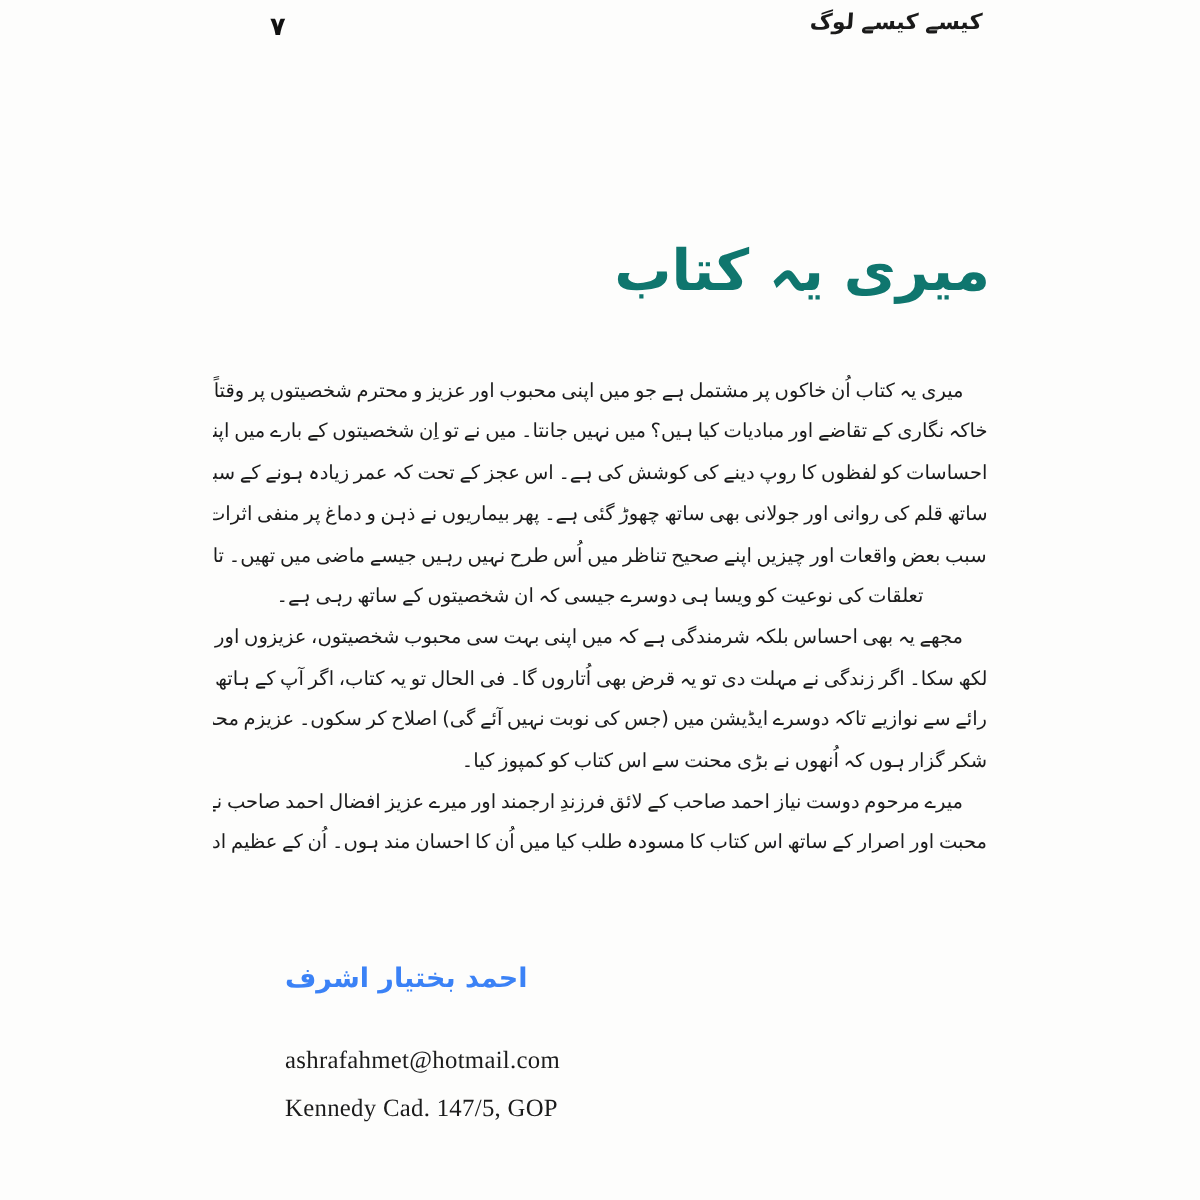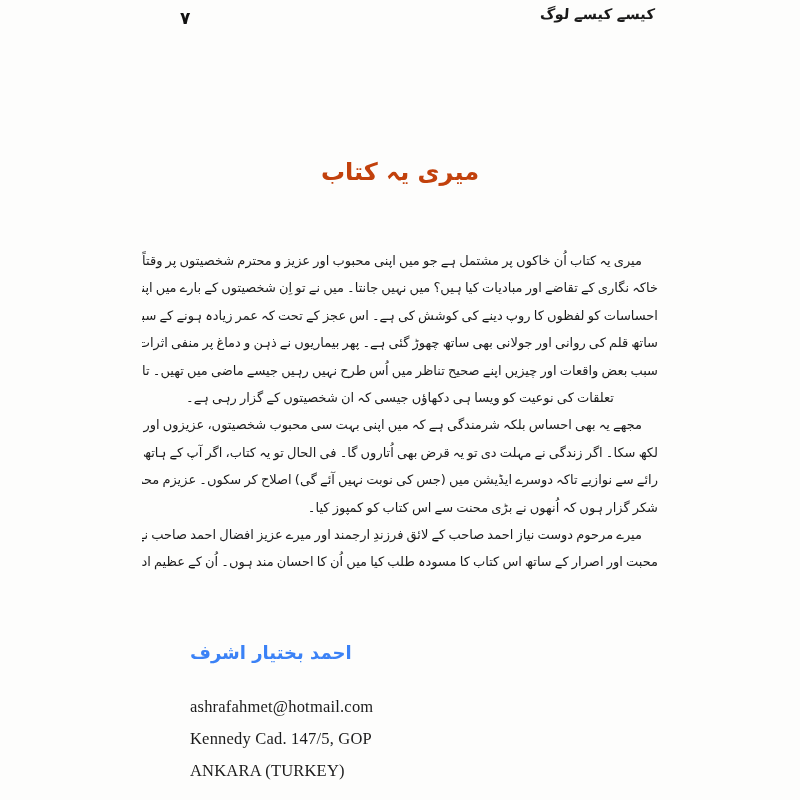--- a/index.html
+++ b/index.html
@@ -44,24 +44,24 @@
     transform: skewX(-4deg);
   }
   
   .chapter-title {
     position: absolute;
     top: 158px;
     left: 140px;
     width: 520px;
     margin: 0;
     direction: rtl;
-    text-align: center;
-    font-size: 24px;
+    text-align: right;
+    font-size: 38px;
     font-weight: bold;
-    color: #c2410c;
+    color: #0f766e;
     letter-spacing: 0;
   }
   
   .body-text {
     position: absolute;
     top: 247px;
     left: 142px;
     width: 516px;
     direction: rtl;
   }
@@ -130,21 +130,21 @@
   <h1 class="chapter-title">میری یہ کتاب</h1>
 
   <div class="body-text">
 
     <div>
       <div class="text-line first">میری یہ کتاب اُن خاکوں پر مشتمل ہے جو میں اپنی محبوب اور عزیز و محترم شخصیتوں پر وقتاً فوقتاً لکھتا رہا ہوں۔ فن</div>
       <div class="text-line">خاکہ نگاری کے تقاضے اور مبادیات کیا ہیں؟ میں نہیں جانتا۔ میں نے تو اِن شخصیتوں کے بارے میں اپنے جذبات و</div>
       <div class="text-line">احساسات کو لفظوں کا روپ دینے کی کوشش کی ہے۔ اس عجز کے تحت کہ عمر زیادہ ہونے کے سبب رعنائی خیال کے ساتھ</div>
       <div class="text-line">ساتھ قلم کی روانی اور جولانی بھی ساتھ چھوڑ گئی ہے۔ پھر بیماریوں نے ذہن و دماغ پر منفی اثرات مرتب کیے ہیں جن کے</div>
       <div class="text-line">سبب بعض واقعات اور چیزیں اپنے صحیح تناظر میں اُس طرح نہیں رہیں جیسے ماضی میں تھیں۔ تاہم میں نے کوشش کی ہے کہ</div>
-      <div class="text-line last-center">تعلقات کی نوعیت کو ویسا ہی دکھاؤں جیسی کہ ان شخصیتوں کے گزار رہی ہے۔</div>
+      <div class="text-line last-center">تعلقات کی نوعیت کو ویسا ہی دوسرے جیسی کہ ان شخصیتوں کے ساتھ رہی ہے۔</div>
     </div>
 
     <div>
       <div class="text-line first">مجھے یہ بھی احساس بلکہ شرمندگی ہے کہ میں اپنی بہت سی محبوب شخصیتوں، عزیزوں اور دوستوں پر ابھی تک نہیں</div>
       <div class="text-line">لکھ سکا۔ اگر زندگی نے مہلت دی تو یہ قرض بھی اُتاروں گا۔ فی الحال تو یہ کتاب، اگر آپ کے ہاتھ لگی ہے، پڑھیے اور اپنی</div>
       <div class="text-line">رائے سے نوازیے تاکہ دوسرے ایڈیشن میں (جس کی نوبت نہیں آئے گی) اصلاح کر سکوں۔ عزیزم محمد جمیل قریشی کا</div>
       <div class="text-line last-right">شکر گزار ہوں کہ اُنھوں نے بڑی محنت سے اس کتاب کو کمپوز کیا۔</div>
     </div>
 
     <div>
@@ -152,16 +152,15 @@
       <div class="text-line">محبت اور اصرار کے ساتھ اس کتاب کا مسودہ طلب کیا میں اُن کا احسان مند ہوں۔ اُن کے عظیم ادارے سے ایک بار پھر</div>
     </div>
   </div>
 
   <div class="author-block">
     <div>
       <span class="author-name">احمد بختیار اشرف</span>
     </div>
     <div class="latin-line email-line">ashrafahmet@hotmail.com</div>
     <div class="latin-line">Kennedy Cad. 147/5, GOP</div>
-    <div class="latin-line">ANKARA (TURKEY)</div>
   </div>
 
 </div>
 
 </body></html>

